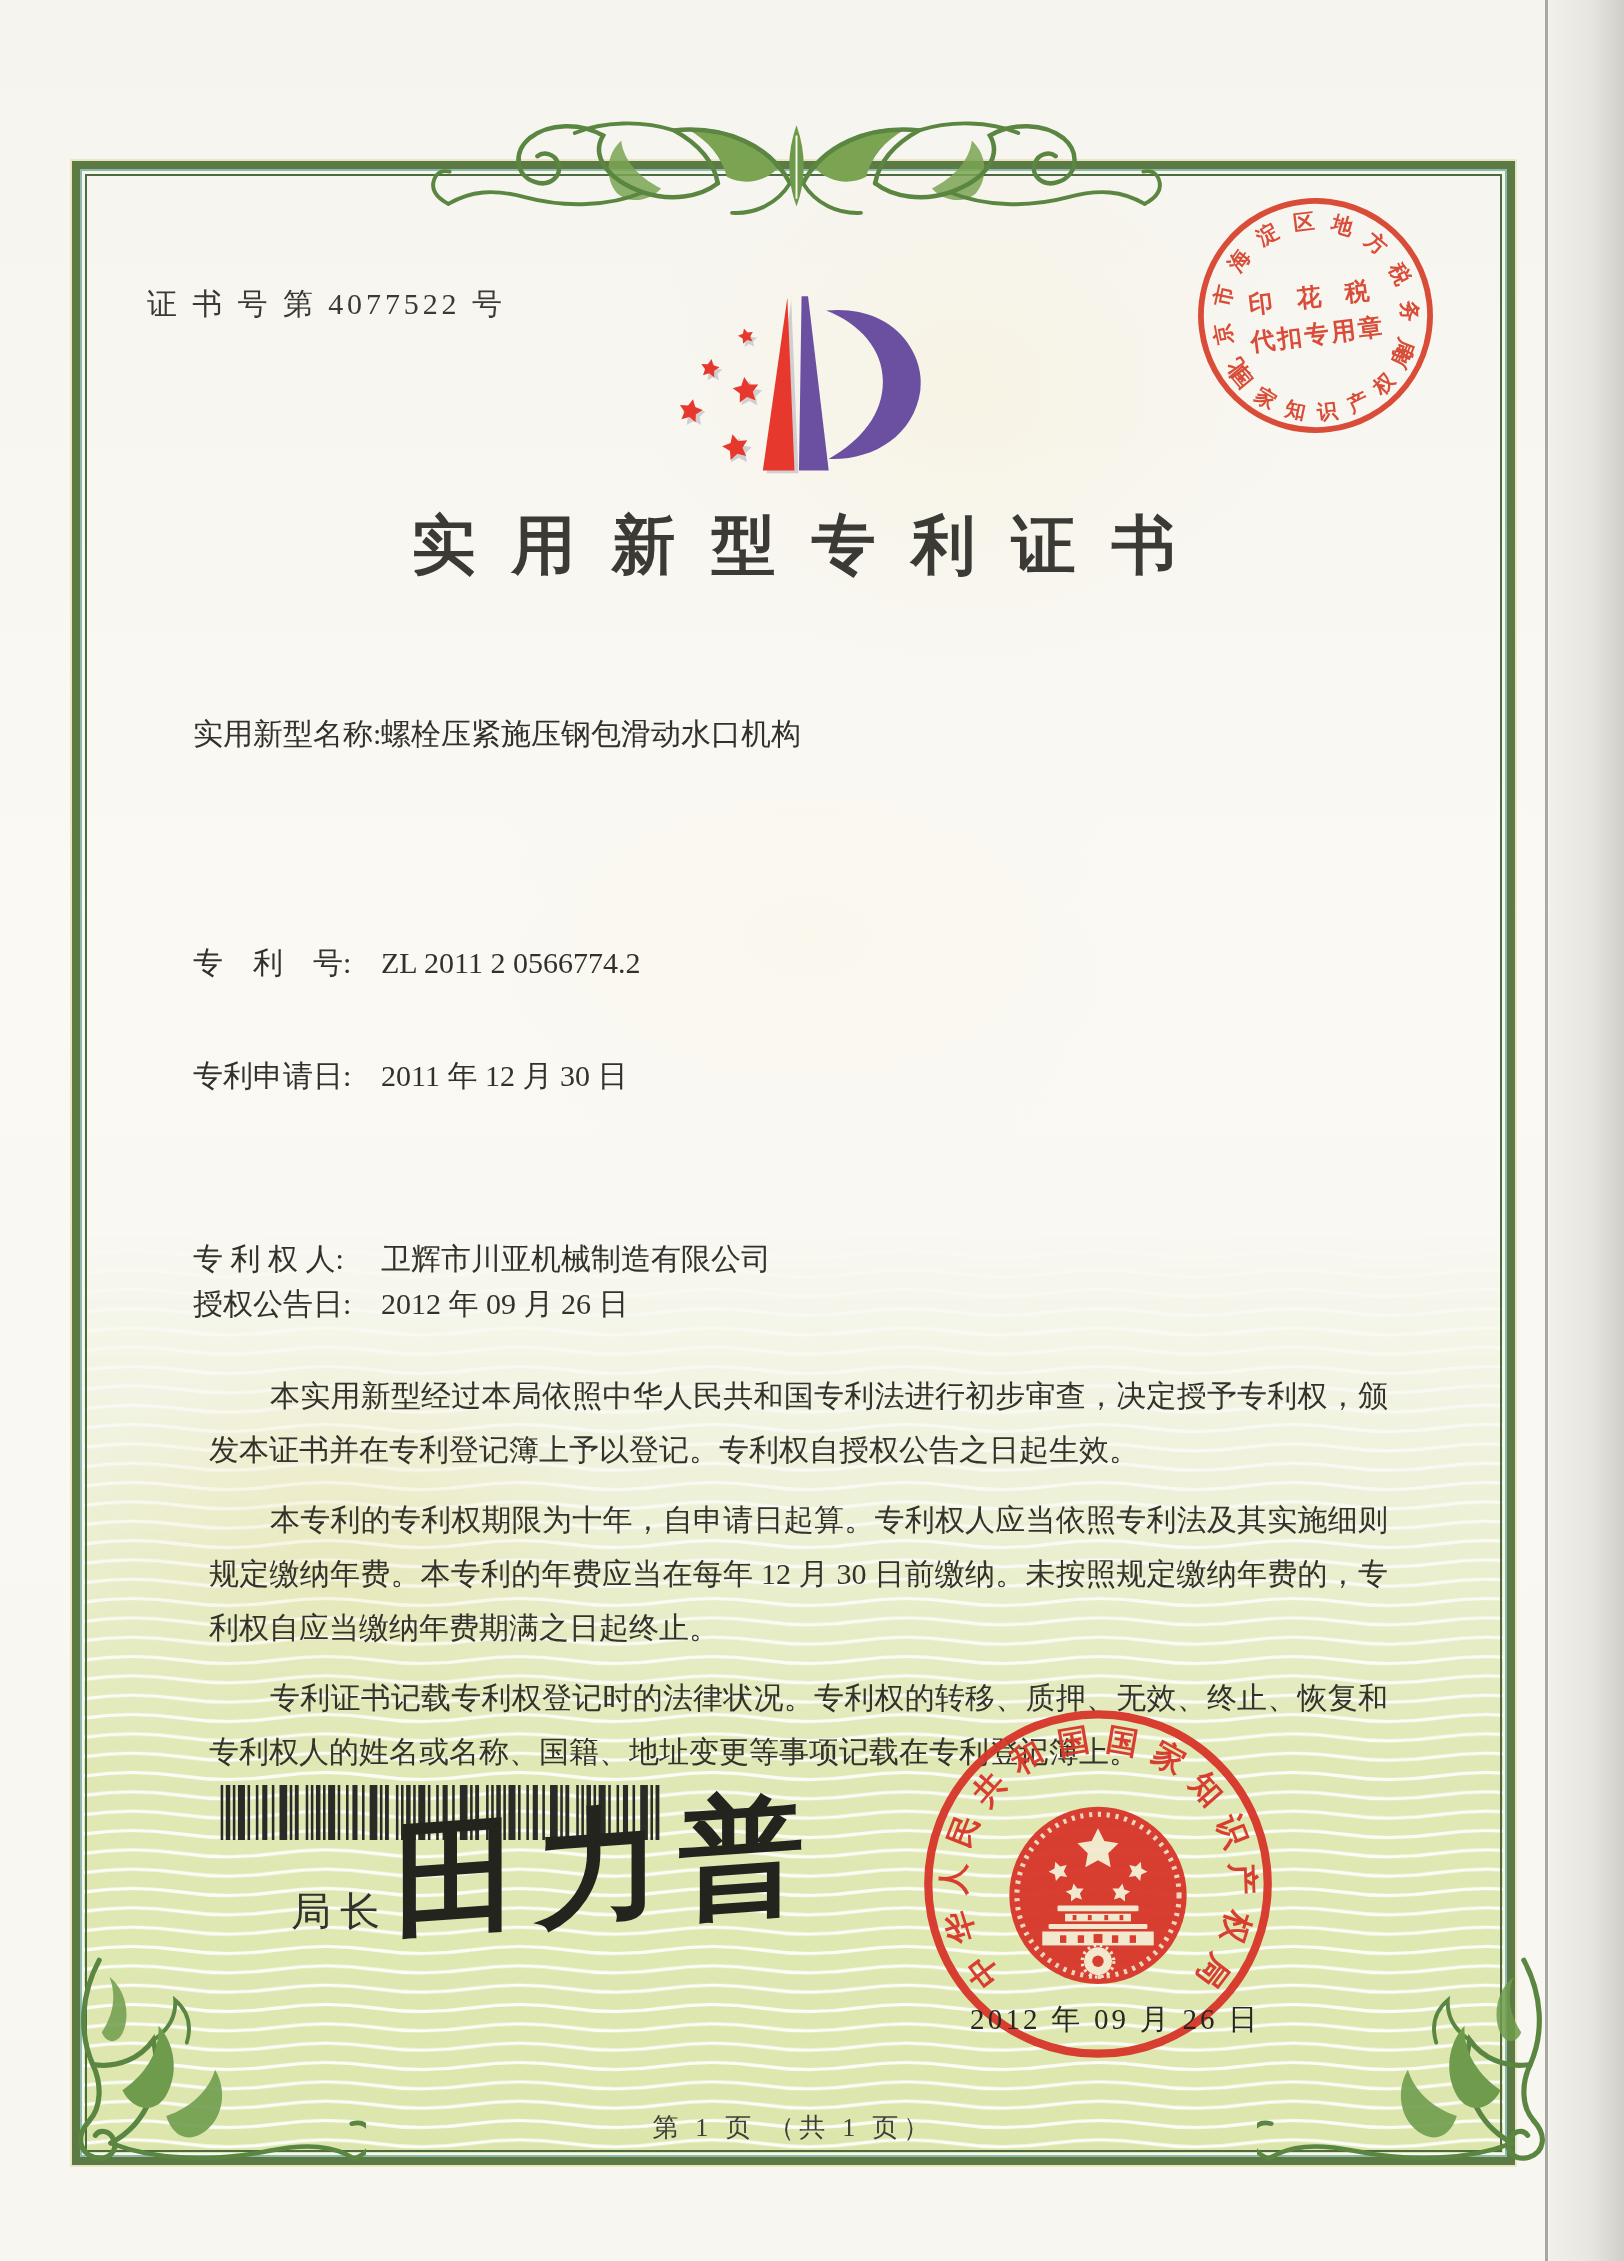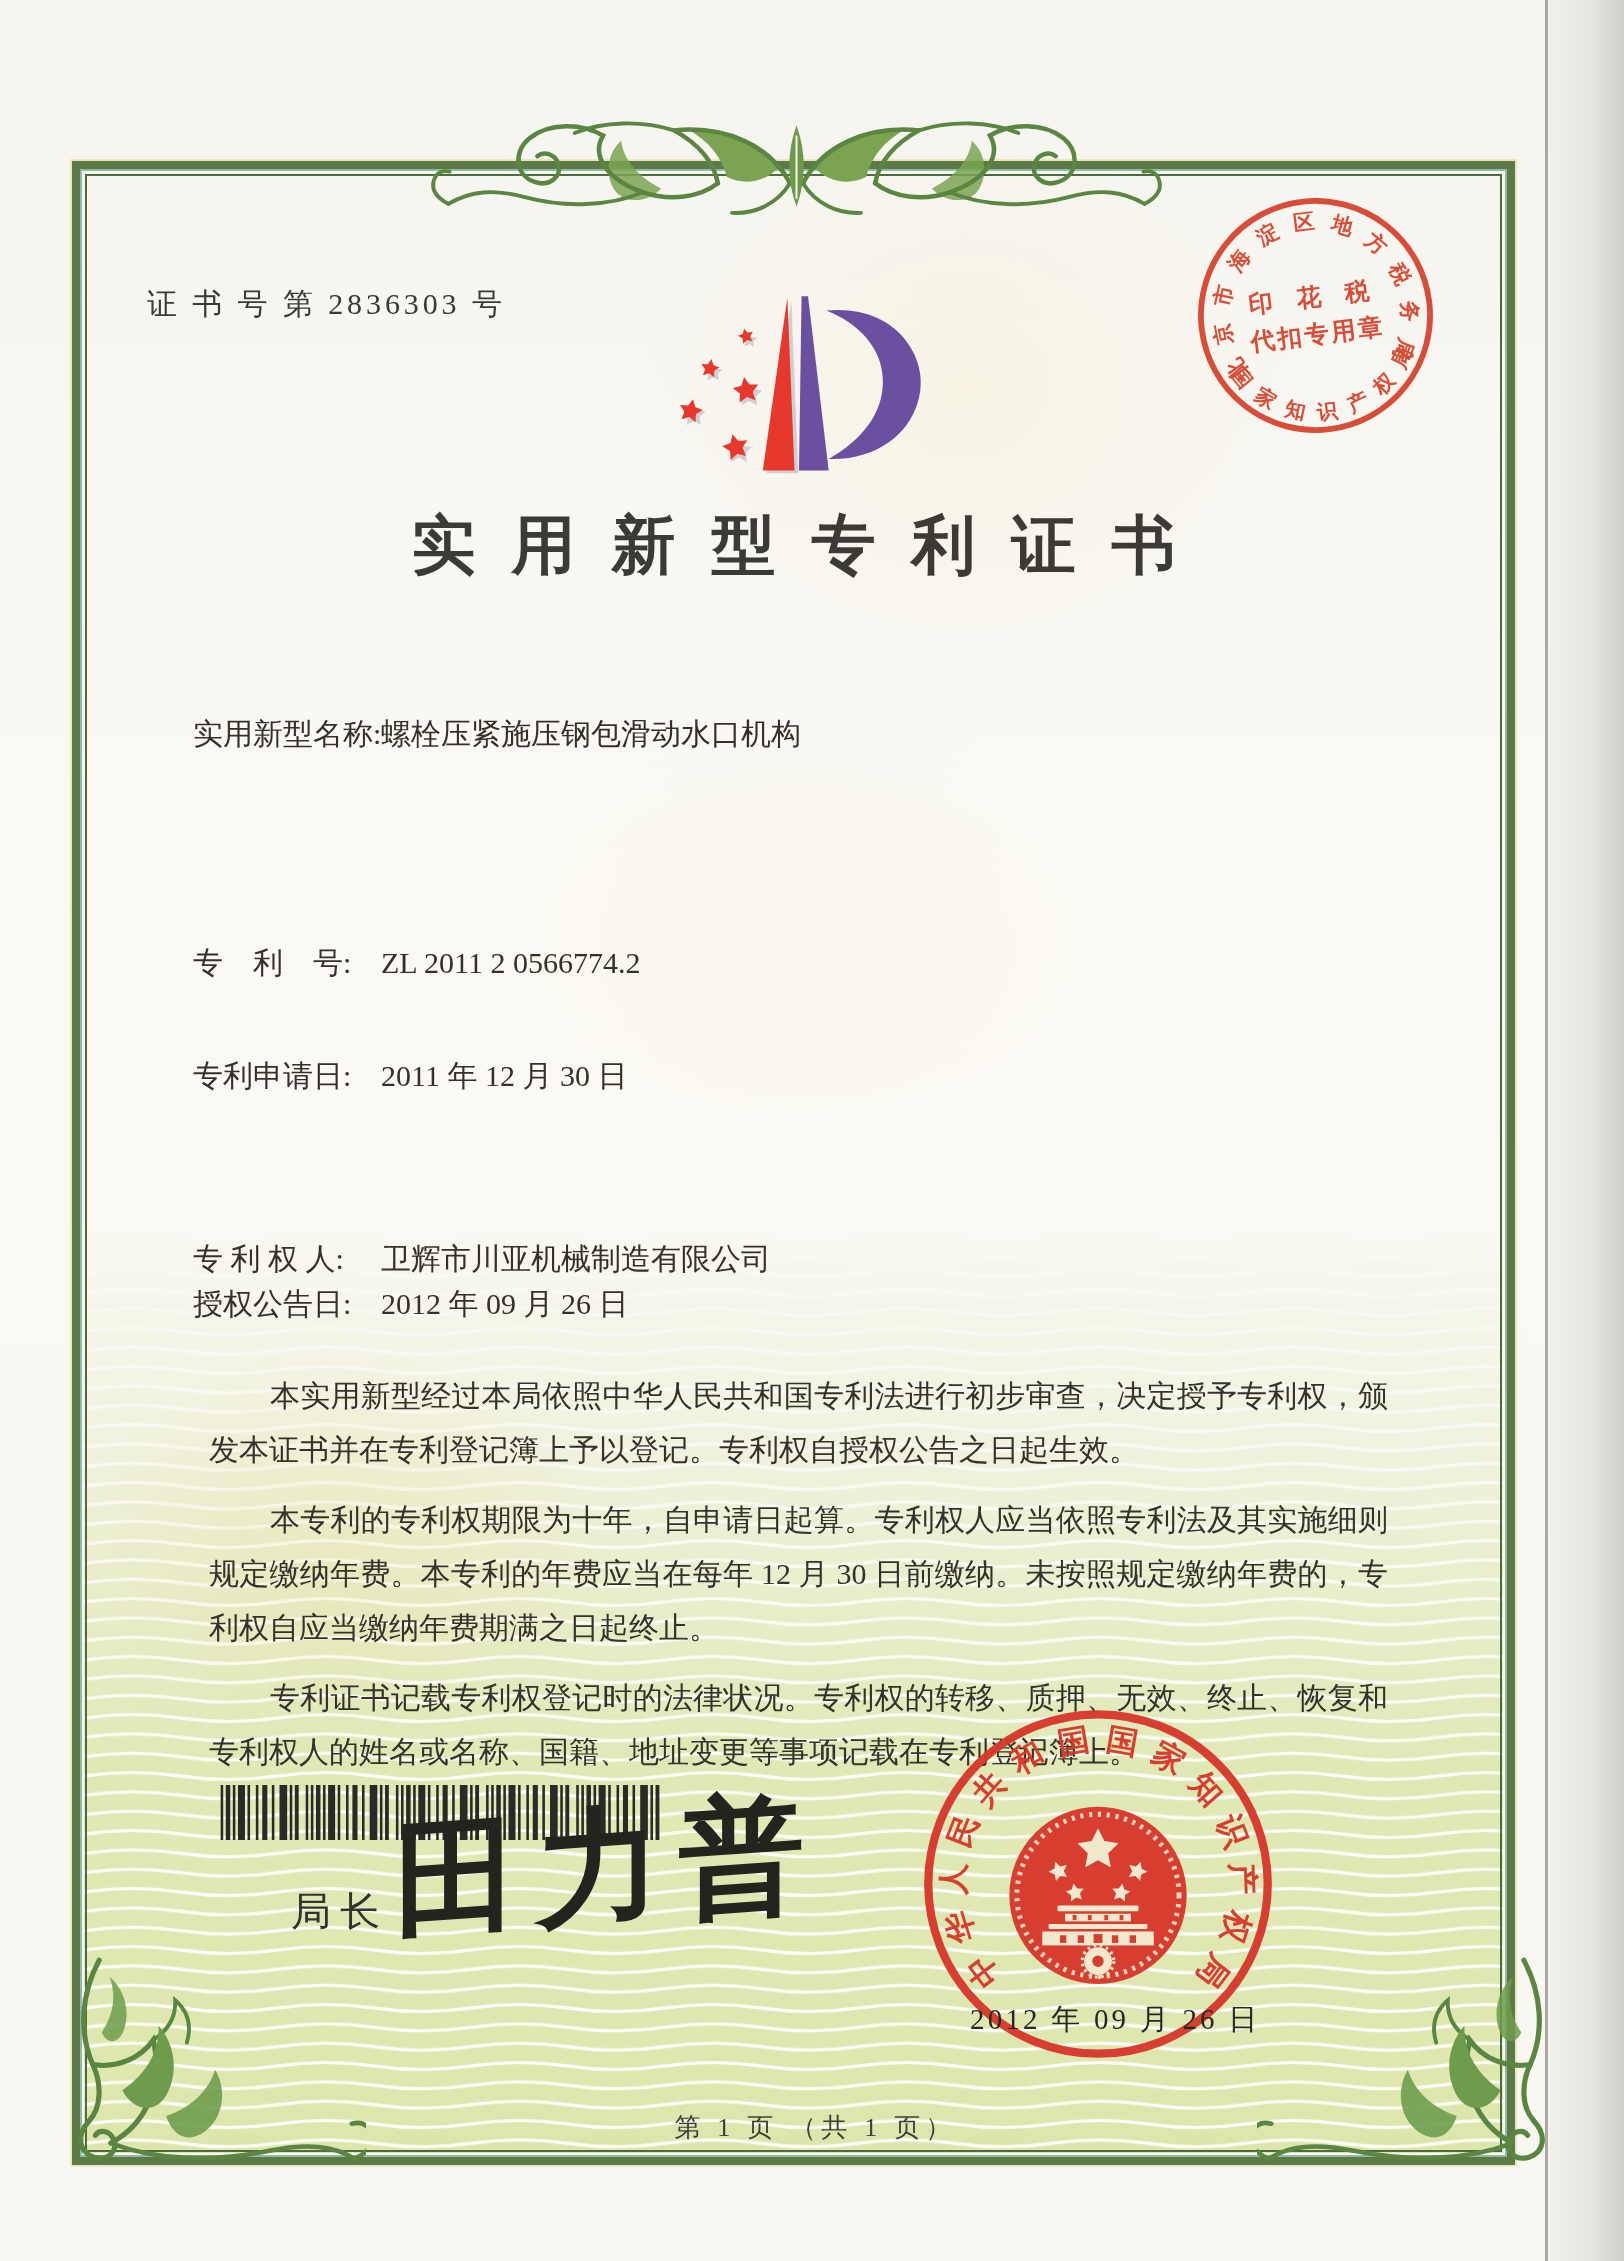--- a/index.html
+++ b/index.html
@@ -41,21 +41,21 @@
   .paras{left:193px;top:1353px;width:1211px;z-index:5;font-size:30px;line-height:54px;
     text-align:justify;color:#34322b;}
   .paras p{margin:16px;text-indent:61px;}
 
   .barcode{left:219px;top:1785px;z-index:5;}
   .director{left:291px;top:1884px;font-size:40px;letter-spacing:9px;color:#33322c;z-index:5;}
   .signature{left:393px;top:1805px;font-size:126px;font-weight:700;letter-spacing:17px;
     color:#24241f;transform:rotate(-4deg) skewX(-4deg);z-index:6;line-height:1;}
   .seal-date{left:970px;top:2000px;font-size:29px;letter-spacing:3.2px;color:#282722;z-index:8;}
   .footer{left:72px;top:2110px;width:1443px;text-align:center;font-size:26px;
-    letter-spacing:5.2px;color:#3f3e37;z-index:5;padding-left:22px;}
+    letter-spacing:5.2px;color:#3f3e37;z-index:5;}
 
   .logo{left:635px;top:264px;z-index:5;}
   .tax-stamp{left:1190px;top:190px;z-index:7;}
   .big-seal{left:908px;top:1694px;z-index:7;opacity:.96;}
   .ornament{left:400px;top:102px;z-index:4;}
   .corner-bl{left:63px;top:1955px;z-index:4;}
   .corner-br{left:1257px;top:1955px;z-index:4;}
 
   svg text{font-family:"Liberation Serif","DejaVu Serif",serif;}
 </style>
@@ -135,21 +135,21 @@
     </g>
   </svg>
 
   <svg class="abs corner-bl" width="303" height="219" viewBox="0 0 470 340">
       <use href="#cfl"></use>
     </svg>
   <svg class="abs corner-br" width="303" height="219" viewBox="0 0 470 340">
     <use href="#cfl" transform="translate(470,0) scale(-1,1)"></use>
   </svg>
 
-  <div class="abs cert-no">证 书 号 第 2836303 号</div>
+  <div class="abs cert-no">证 书 号 第 4077522 号</div>
 
   <svg class="abs logo" width="297" height="213" viewBox="0 0 460 330">
     <g fill="#9b93a8" opacity=".4">
       <use href="#st" transform="translate(177,118) scale(1.25)"></use>
       <use href="#st" transform="translate(121,168) scale(1.5)"></use>
       <use href="#st" transform="translate(177,202) scale(2.1)"></use>
       <use href="#st" transform="translate(91,234) scale(1.9)"></use>
       <use href="#st" transform="translate(161,290) scale(2.1)"></use>
       <polygon points="242,56 253,324 204,324"></polygon>
     </g>

